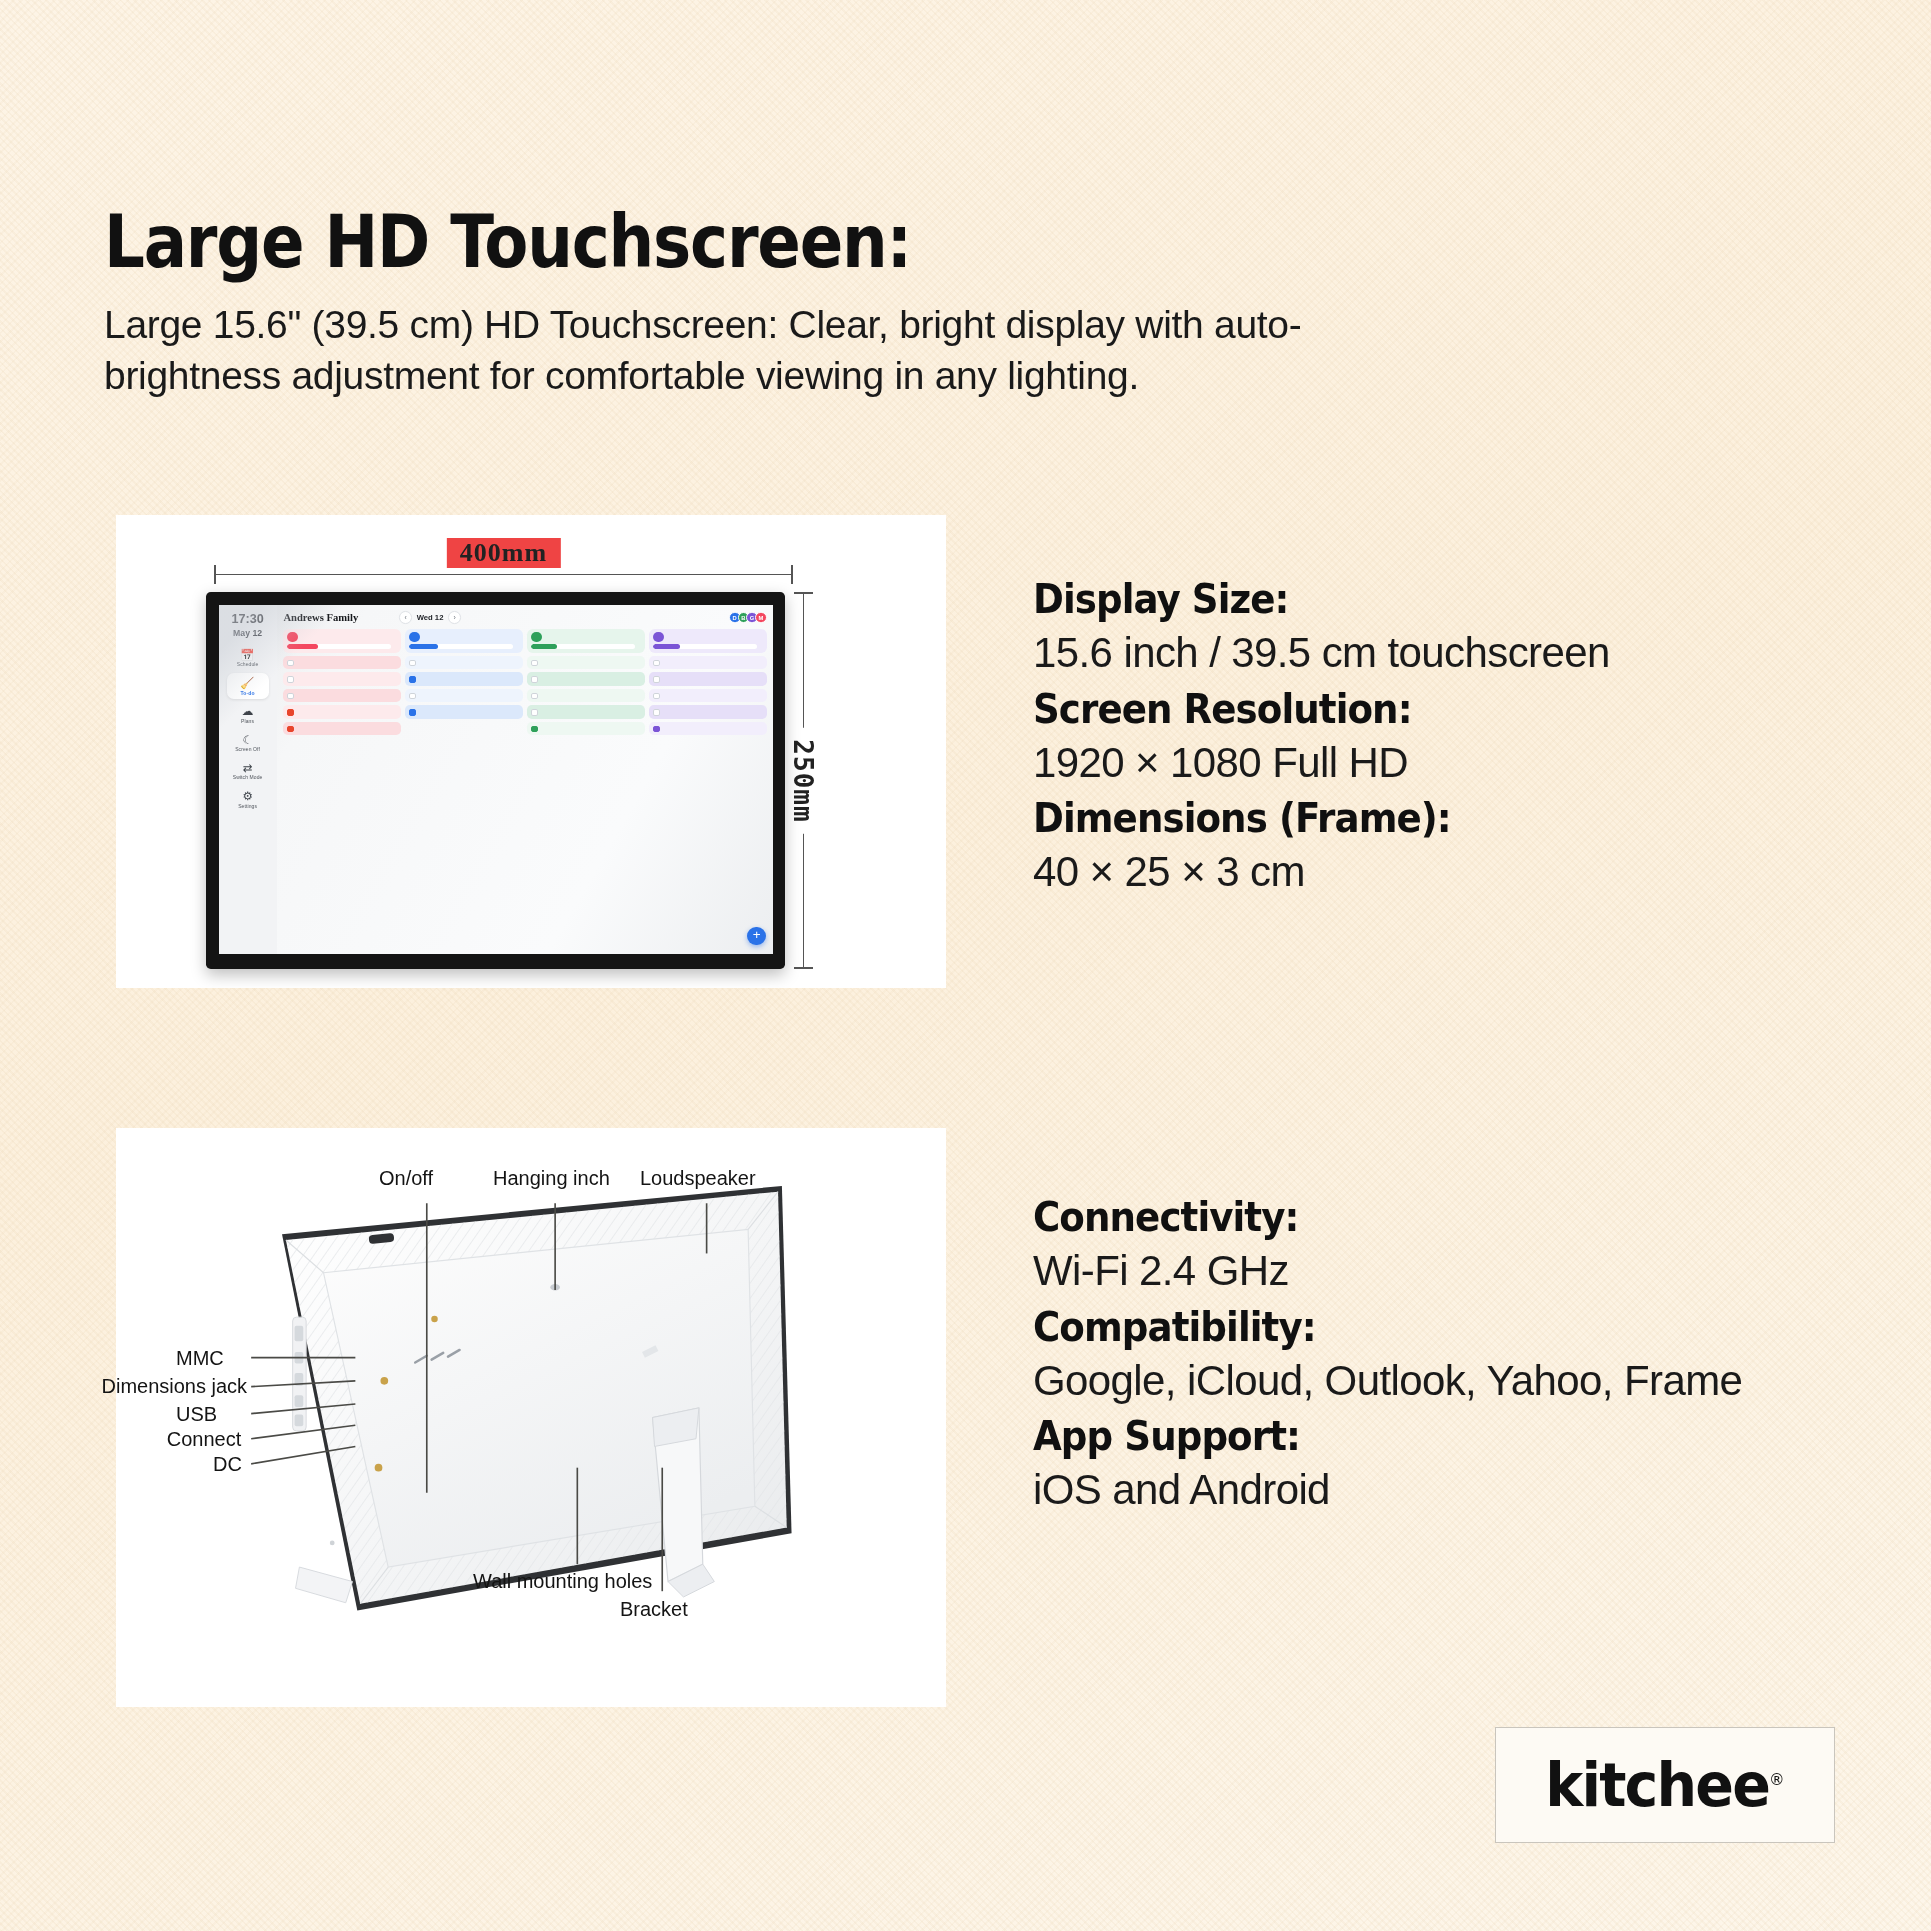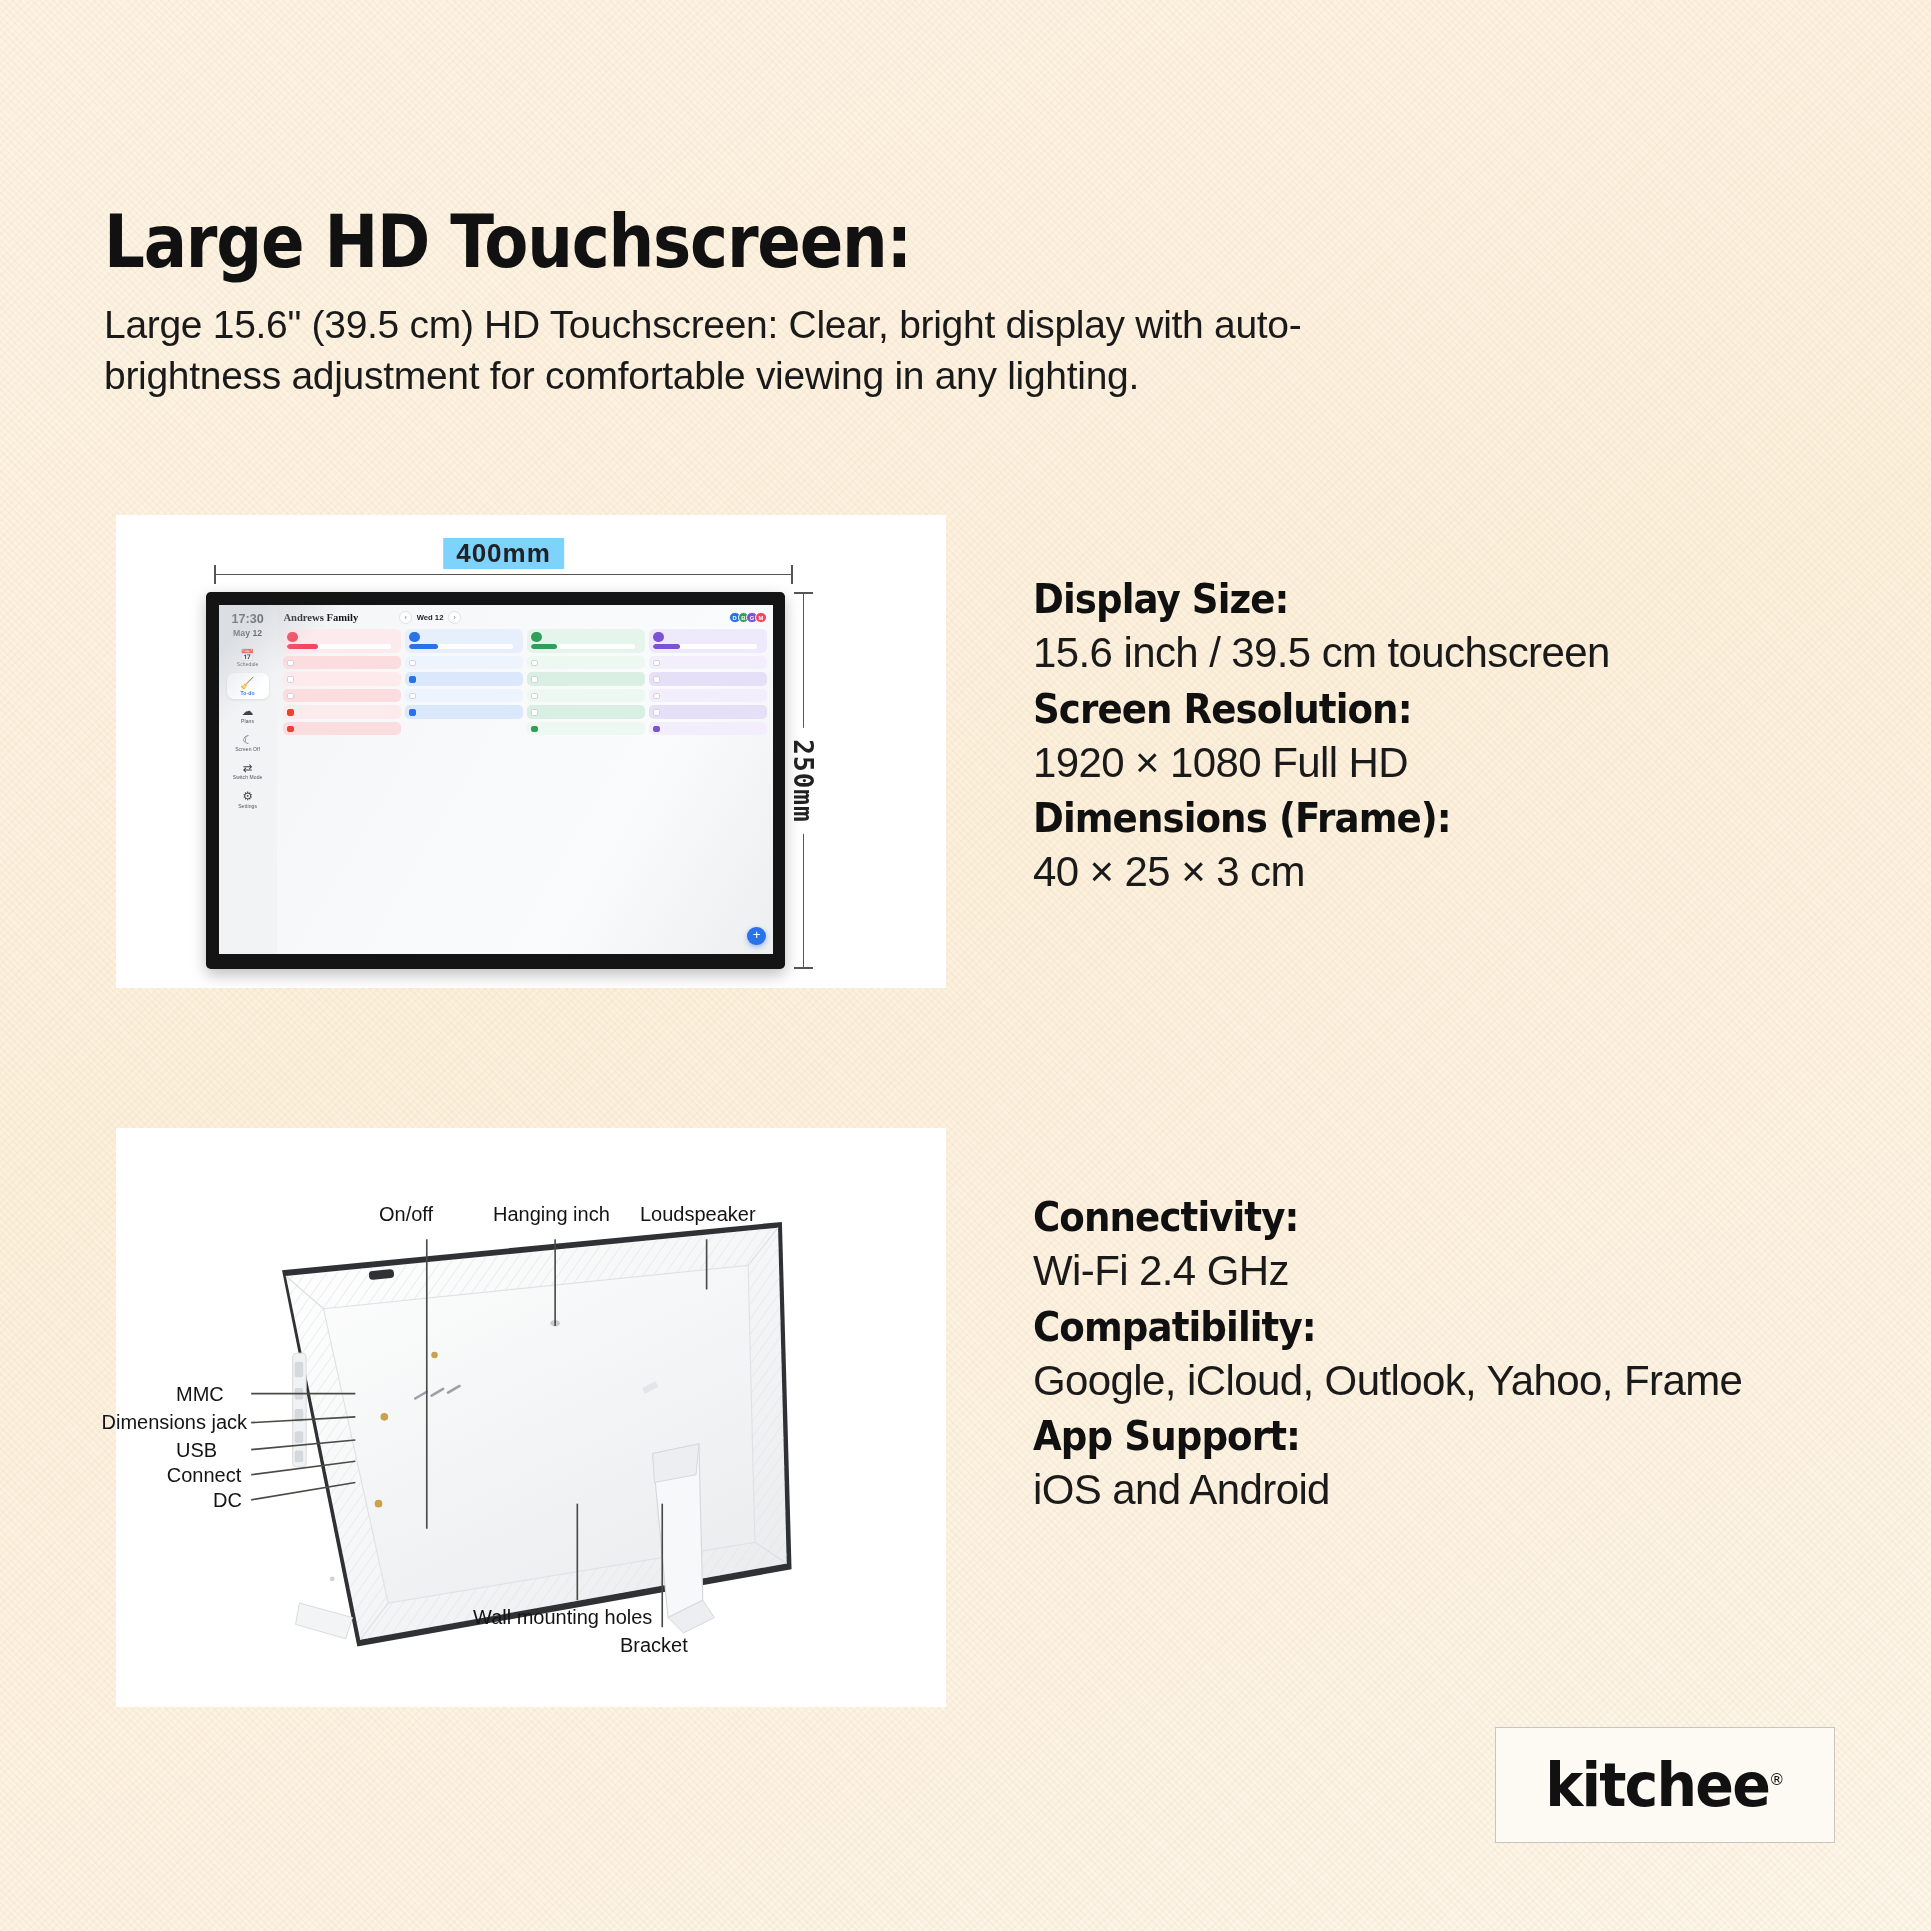--- a/index.html
+++ b/index.html
@@ -46,22 +46,22 @@
   #panel-front{ left:116px; top:515px; width:830px; height:473px; }
   #panel-back { left:116px; top:1128px; width:830px; height:579px; }
 
   
   .dim-h{ position:absolute; left:214px; top:563px; width:579px; height:21px; }
   .dim-h .line{ position:absolute; top:10.6px; left:0; width:100%; height:1.9px; background:#555; }
   .dim-h .cap{ position:absolute; top:1.9px; width:1.9px; height:19.3px; background:#555; }
   .dim-h .cap.l{ left:0; } .dim-h .cap.r{ right:0; }
   .dim-h .lbl{
     position:absolute; top:-25px; left:50%; transform:translateX(-50%);
-    background:#7dd3fc; padding:0 13.5px; font-size:26px; font-weight:bold;
-    font-family:Liberation Sans, sans-serif; color:#222; letter-spacing:1px;
+    background:#ef4444; padding:0 13.5px; font-size:26px; font-weight:bold;
+    font-family:Liberation Serif, serif; color:#222; letter-spacing:1px;
   }
   .dim-v{ position:absolute; left:792px; top:592px; width:21px; height:377px; }
   .dim-v .line{ position:absolute; left:10.6px; top:0; width:1.9px; height:100%; background:#555; }
   .dim-v .cap{ position:absolute; left:1.9px; width:19.3px; height:1.9px; background:#555; }
   .dim-v .cap.t{ top:0; } .dim-v .cap.b{ bottom:0; }
   .dim-v .lbl{
     position:absolute; left:50%; top:50%;
     transform:translate(-50%,-50%) rotate(90deg);
     background:#fff; padding:0 11.6px; font-size:26px; font-weight:bold;
     font-family:"DejaVu Sans Mono", monospace; color:#222; white-space:nowrap; letter-spacing:1px;
@@ -143,21 +143,21 @@
   .t-meta{ display:flex; align-items:center; gap:1.9px; margin-top:1px; }
   .t-time{ font-size:4.4px; color:#6b7079; }
   .t-pts{ font-size:4.6px; font-weight:bold; color:#3a3f45; margin-left:auto; white-space:nowrap;}
   .fab{
     position:absolute; right:7.7px; bottom:8.7px; width:18.3px;height:18.3px;border-radius:50%;
     background:#2a72e8; color:#fff; font-size:13.5px; line-height:16.4px; text-align:center; font-weight:300;
     box-shadow:0 1.9px 4.8px rgba(42,114,232,.45);
   }
 
   
-  .back-stage{ position:absolute; left:116px; top:1128px; width:832px; height:579px;margin-top:36px; }
+  .back-stage{ position:absolute; left:116px; top:1128px; width:832px; height:579px; }
   .callout-lbl{ position:absolute; font-size:20px; color:#141414; white-space:nowrap; }
 
   
   .specs{ position:absolute; left:1033px; }
   #specs-top{ top:574px; width:850px; }
   #specs-bottom{ top:1192px; width:869px; }
   .sp-key{
     font-family:"DejaVu Sans", sans-serif; font-weight:bold;
     font-size:40px; color:#101010; letter-spacing:-1px; line-height:1.28;
     transform:scaleX(.93); transform-origin:left center;

